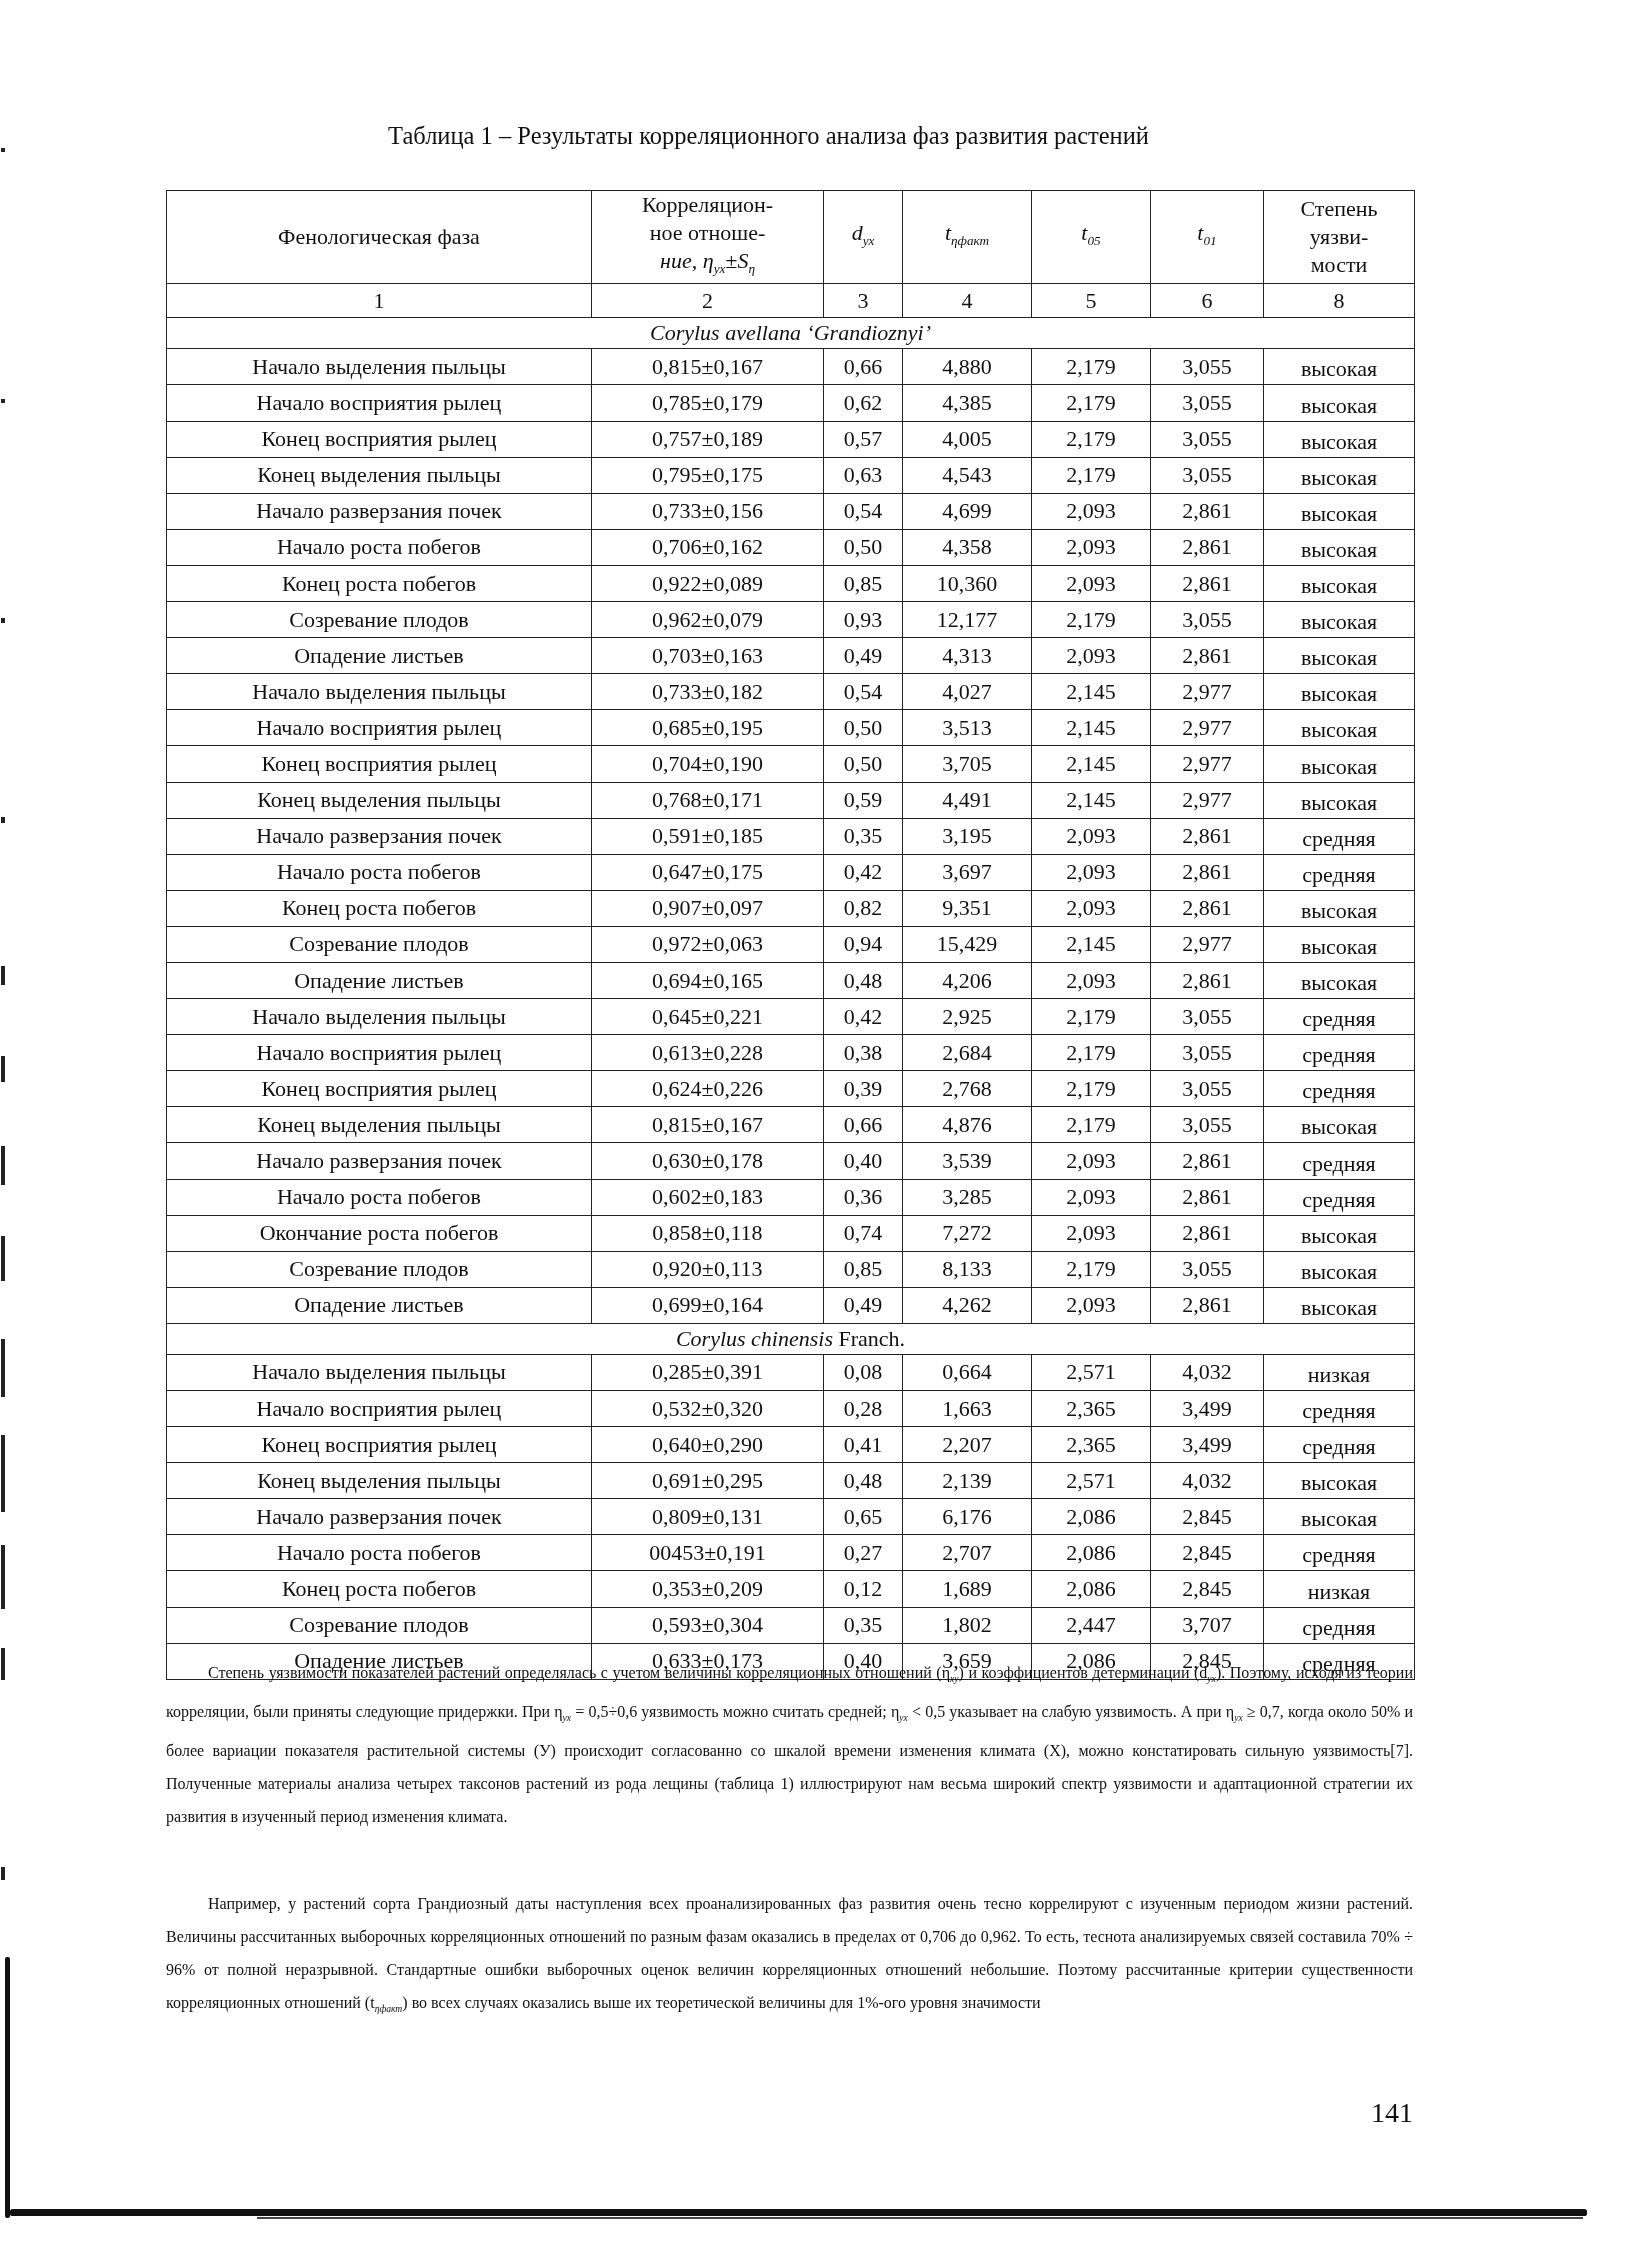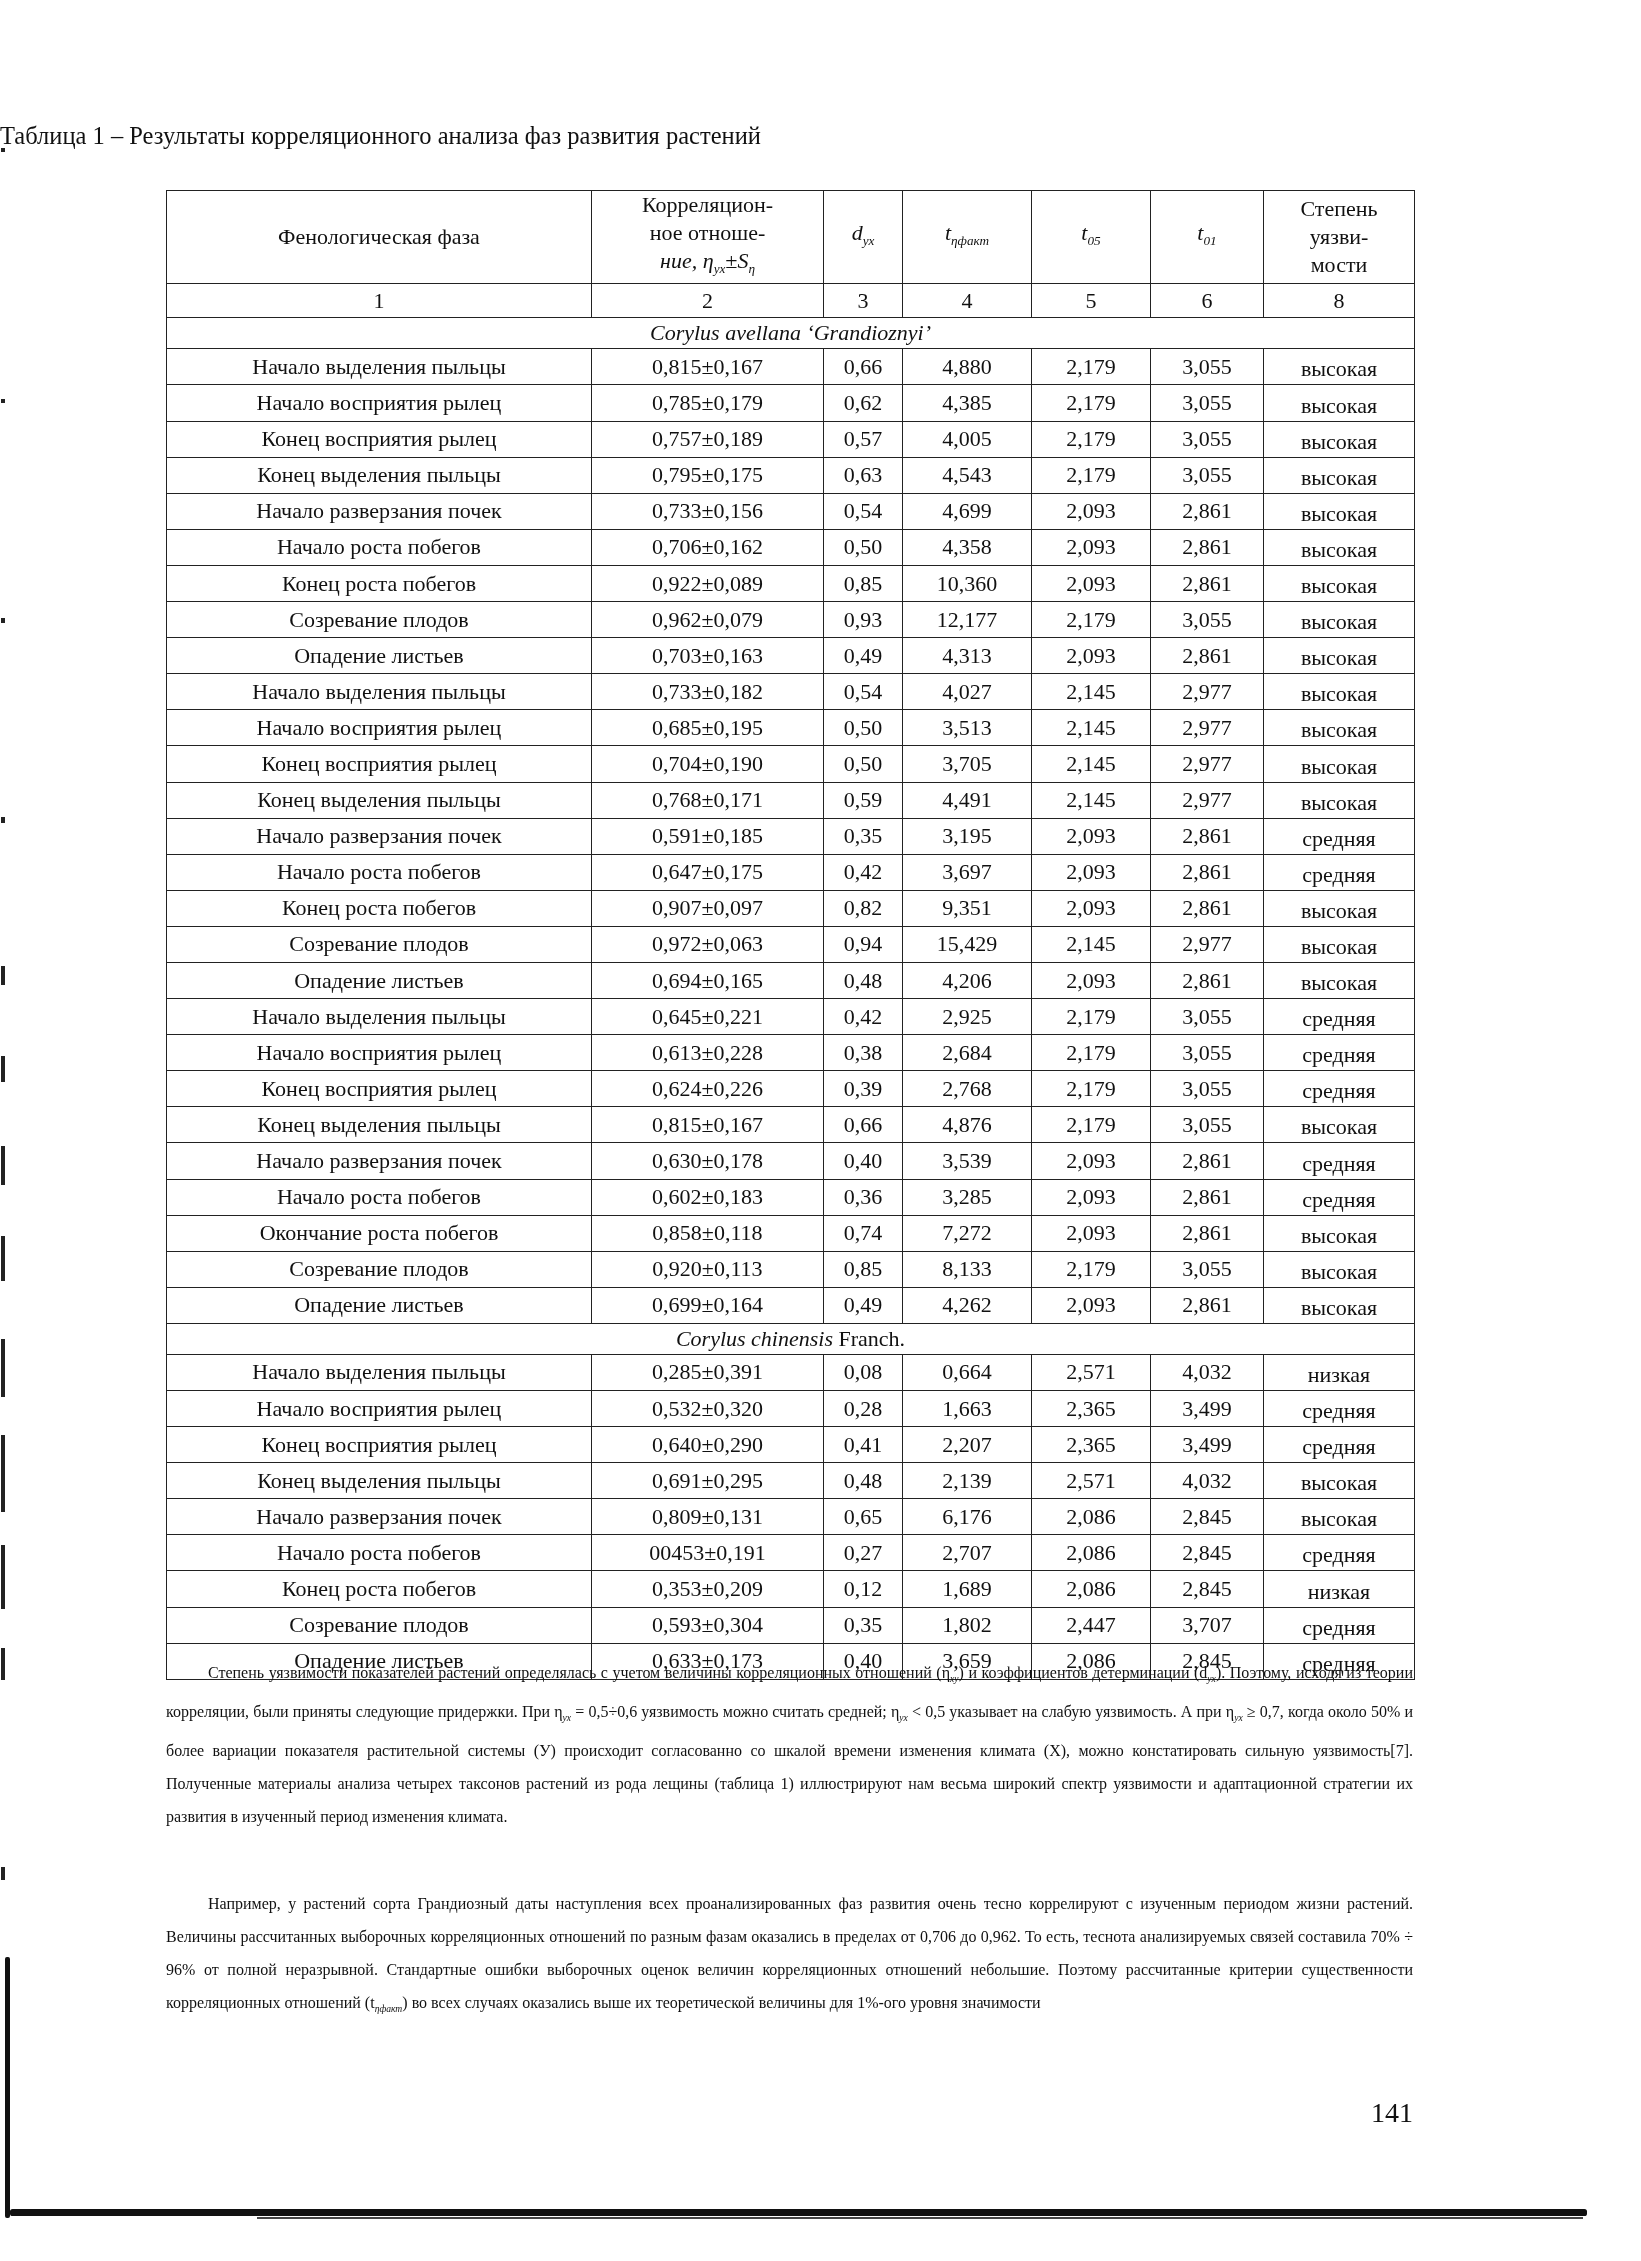--- a/index.html
+++ b/index.html
@@ -5,21 +5,21 @@
   html, body { margin: 0; padding: 0; background: #ffffff; }
   body { width: 1641px; height: 2261px; position: relative; overflow: hidden;
          font-family: "Liberation Serif", "DejaVu Serif", serif; color: #111; }
 
   
   .edge-dash { position: absolute; left: 1.3px; width: 3.9px; background: #222; }
   .edge-line { position: absolute; left: 5.1px; top: 1957px; width: 5.1px; height: 261px; background: #111; border-radius: 1.9px; }
   .bottom-rule { position: absolute; left: 10.3px; top: 2209px; width: 1577px; height: 7px; background: #111; border-radius: 2.6px; }
   .bottom-rule2 { position: absolute; left: 257px; top: 2217px; width: 1326px; height: 1.9px; background: #444; }
 
-  .title { position: absolute; left: 0; width: 1537px; top: 122px; 
+  .title { position: absolute; left: 0; width: 1537px; top: 122px; text-align: center;
            font-size: 24.5px; letter-spacing: 0px; }
 
   table.data { position: absolute; left: 166px; top: 190px; width: 1247px;
                border-collapse: collapse; font-size: 22px; table-layout: fixed; }
   table.data td, table.data th { border: 1.3px solid #222; padding: 0 5.1px; font-weight: normal; }
   table.data th { text-align: center; vertical-align: middle; line-height: 28px; }
   .hdr-row th { height: 89px; }
   .num-row td { height: 33px; text-align: center; border-bottom: 3.2px solid #111; }
   .hdr-row th { border-bottom: 3.9px solid #111; }
   .group td { height: 30px; text-align: center; font-style: italic; border-bottom: 2.6px solid #111; margin-top: 40px; }

